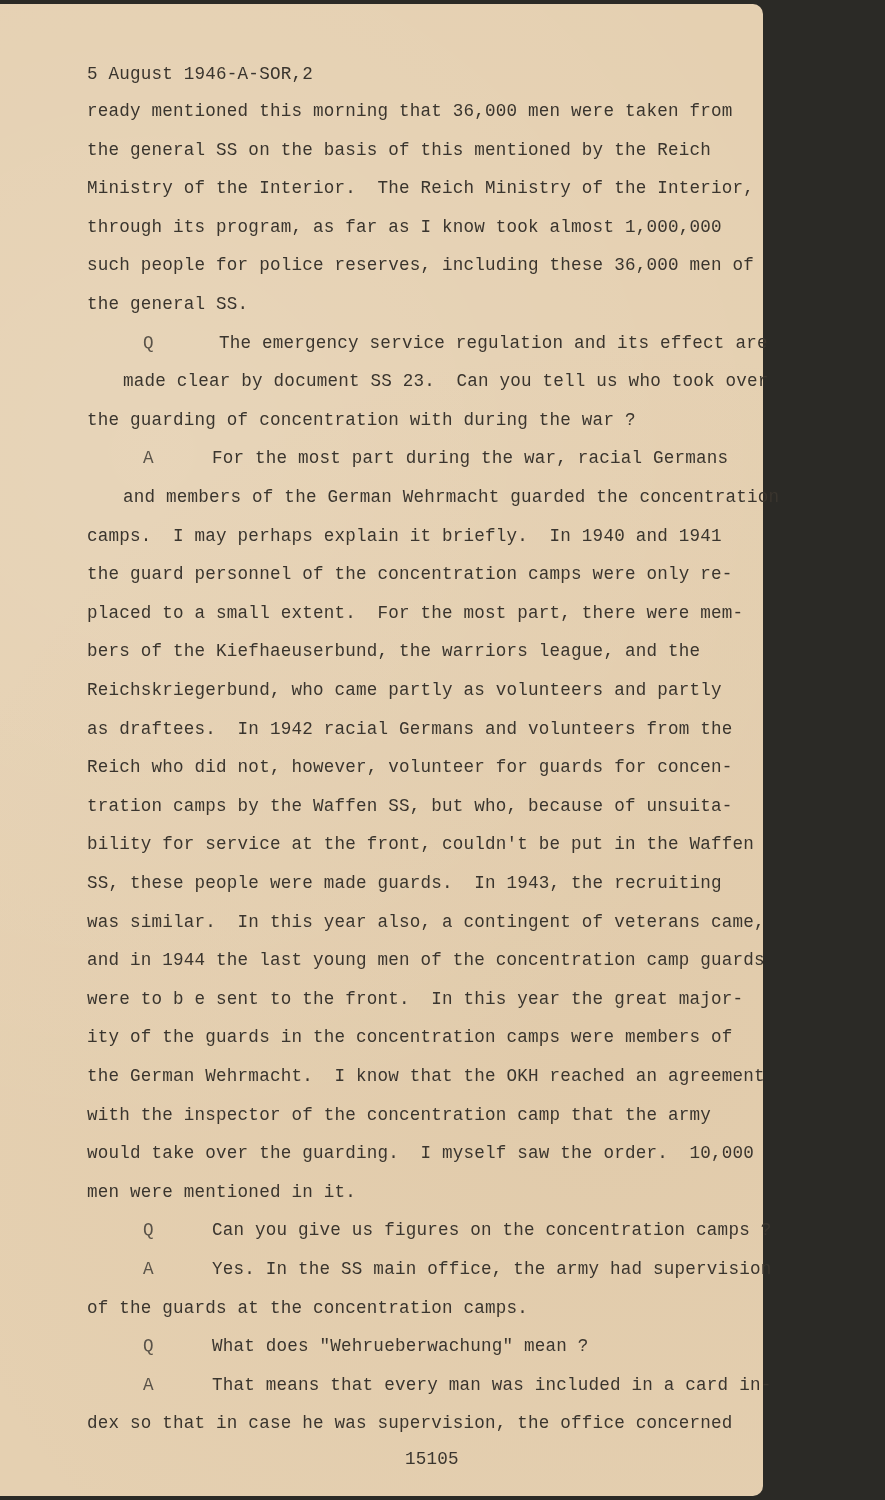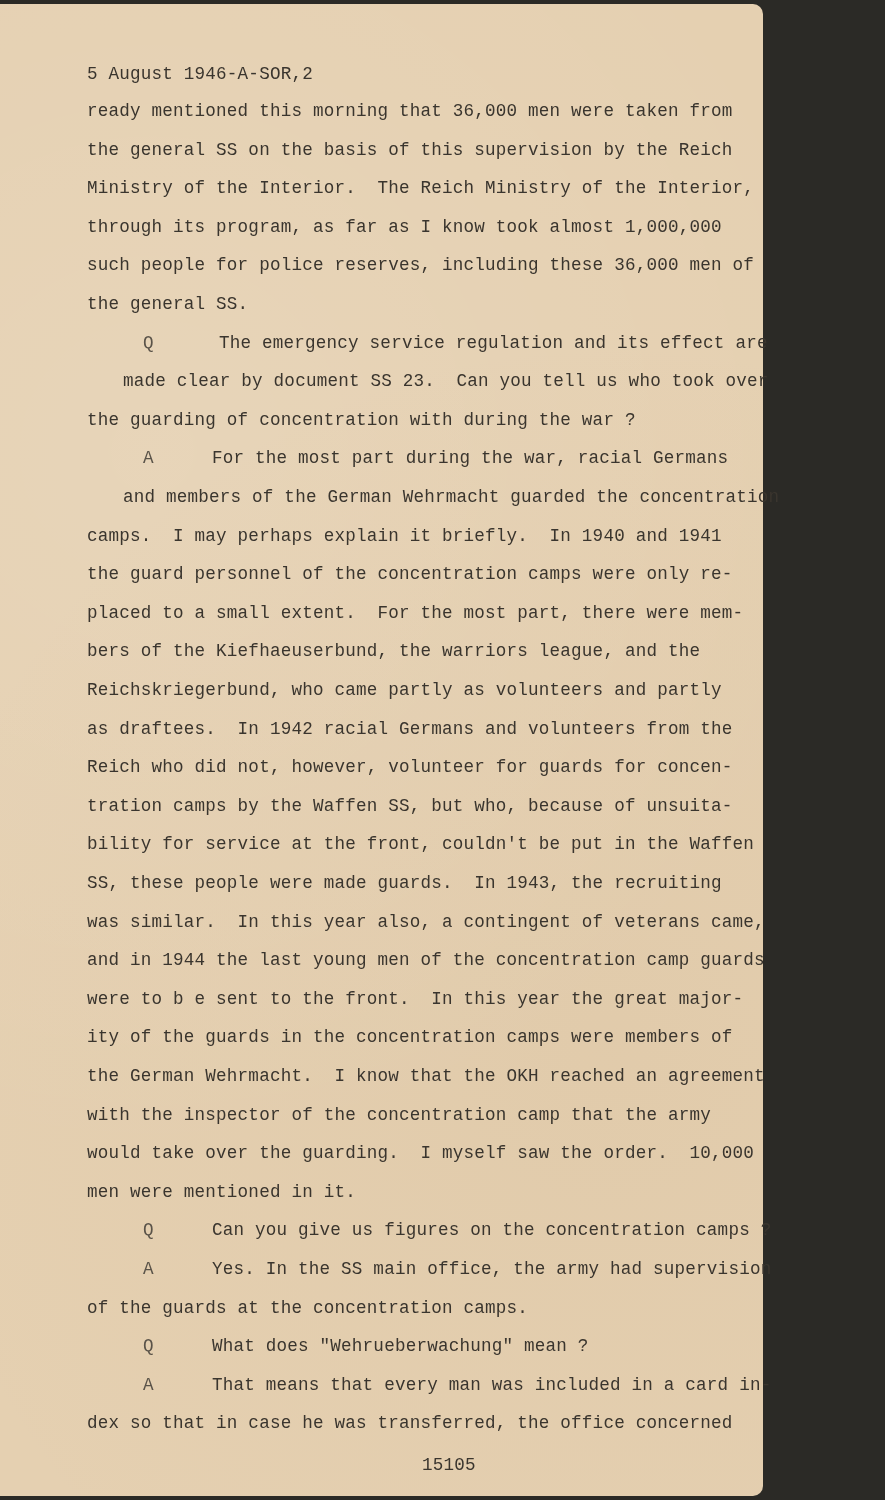--- a/index.html
+++ b/index.html
@@ -28,34 +28,34 @@
       color: #3a352e;
       font-size: 17.6px;
       letter-spacing: 0.2px;
     }
     .line {
       position: absolute;
       white-space: pre;
       line-height: 20px;
     }
     .header { left: 87px; top: 60px; }
-    .pagenum { left: 422px; top: 1445px; margin-top: 6px; }
+    .pagenum { left: 405px; top: 1445px; }
     .label { position: absolute; }
     .speaker-text { position: absolute; }
     .faint { color: #5a5349; }
   </style>
 </head>
 <body>
 
 <div class="page">
   <div class="doc">
     <div class="line header">5 August 1946-A-SOR,2</div>
     <div id="body-lines">
         <div class="line" style="left: 87px; top: 97px;">ready mentioned this morning that 36,000 men were taken from</div>
-        <div class="line" style="left: 87px; top: 136px;">the general SS on the basis of this supervision by the Reich</div>
+        <div class="line" style="left: 87px; top: 136px;">the general SS on the basis of this mentioned by the Reich</div>
         <div class="line" style="left: 87px; top: 174px;">Ministry of the Interior.  The Reich Ministry of the Interior,</div>
         <div class="line" style="left: 87px; top: 213px;">through its program, as far as I know took almost 1,000,000</div>
         <div class="line" style="left: 87px; top: 251px;">such people for police reserves, including these 36,000 men of</div>
         <div class="line" style="left: 87px; top: 290px;">the general SS.</div>
         <div class="line label faint" style="left: 143px; top: 329px;">Q</div>
         <div class="line speaker-text" style="left: 212px; top: 329px; margin-left: 7px;">The emergency service regulation and its effect are</div>
         <div class="line" style="left: 87px; top: 367px; padding-left: 36px;">made clear by document SS 23.  Can you tell us who took over</div>
         <div class="line" style="left: 87px; top: 406px;">the guarding of concentration with during the war ?</div>
         <div class="line label faint" style="left: 143px; top: 444px;">A</div>
         <div class="line speaker-text" style="left: 212px; top: 444px;">For the most part during the war, racial Germans</div>
@@ -80,17 +80,17 @@
         <div class="line" style="left: 87px; top: 1178px;">men were mentioned in it.</div>
         <div class="line label faint" style="left: 143px; top: 1216px;">Q</div>
         <div class="line speaker-text" style="left: 212px; top: 1216px;">Can you give us figures on the concentration camps ?</div>
         <div class="line label faint" style="left: 143px; top: 1255px;">A</div>
         <div class="line speaker-text" style="left: 212px; top: 1255px;">Yes. In the SS main office, the army had supervision</div>
         <div class="line" style="left: 87px; top: 1294px;">of the guards at the concentration camps.</div>
         <div class="line label faint" style="left: 143px; top: 1332px;">Q</div>
         <div class="line speaker-text" style="left: 212px; top: 1332px;">What does "Wehrueberwachung" mean ?</div>
         <div class="line label faint" style="left: 143px; top: 1371px;">A</div>
         <div class="line speaker-text" style="left: 212px; top: 1371px;">That means that every man was included in a card in-</div>
-        <div class="line" style="left: 87px; top: 1409px;">dex so that in case he was transferred, the office concerned</div>
+        <div class="line" style="left: 87px; top: 1409px;">dex so that in case he was supervision, the office concerned</div>
       </div>
     <div class="line pagenum">15105</div>
   </div>
 </div>
 
 </body></html>

